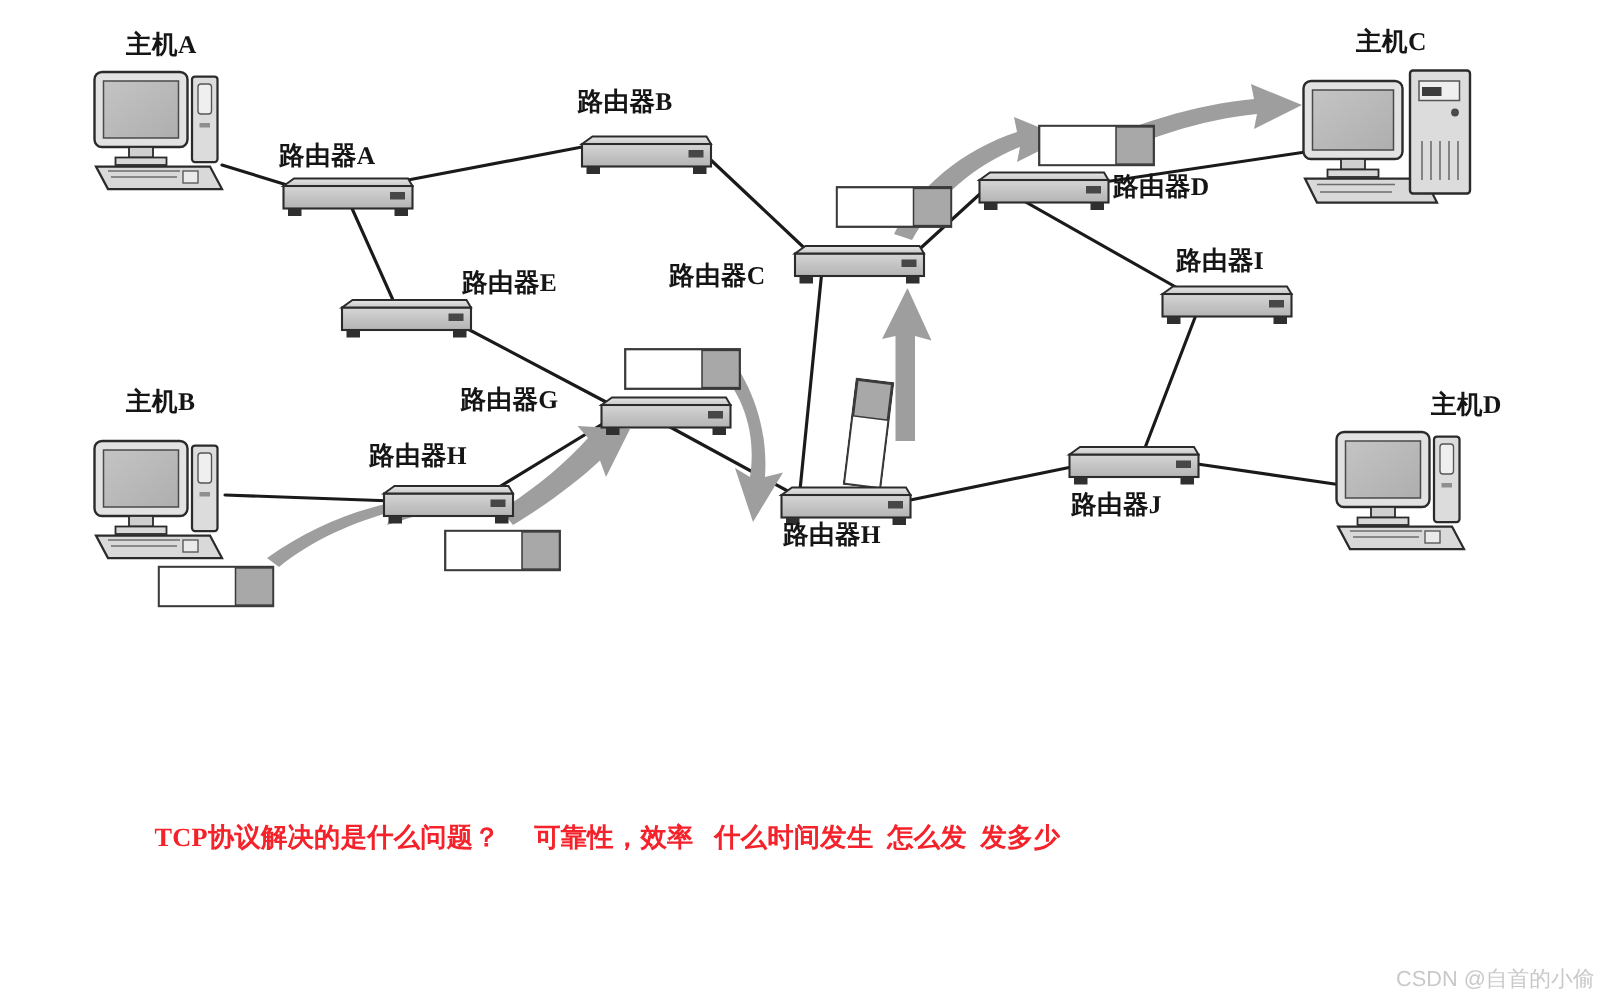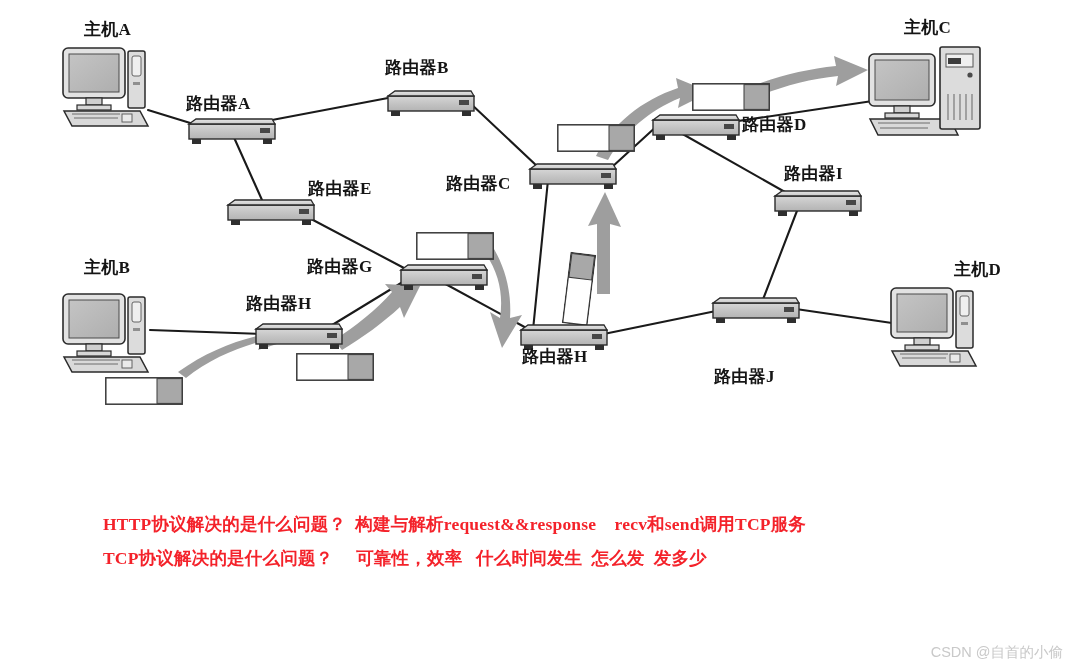--- a/index.html
+++ b/index.html
@@ -189,20 +189,19 @@
 
   <div class="node-label" style="left:186px; top:92px;">路由器A</div>
   <div class="node-label" style="left:385px; top:56px;">路由器B</div>
   <div class="node-label" style="left:446px; top:172px;">路由器C</div>
   <div class="node-label" style="left:742px; top:113px;">路由器D</div>
   <div class="node-label" style="left:264px; top:177px;margin-left:44px;">路由器E</div>
   <div class="node-label" style="left:246px; top:292px;">路由器H</div>
   <div class="node-label" style="left:307px; top:255px;">路由器G</div>
   <div class="node-label" style="left:522px; top:345px;text-align:right;">路由器H</div>
   <div class="node-label" style="left:784px; top:162px;">路由器I</div>
-  <div class="node-label" style="left:714px; top:325px;margin-top:40px;">路由器J</div>
-
-  <div class="red-line" style="left:103px; top:512px;">HTTP协议解决的是什么问题？  构建与解析request&amp;&amp;response    recv和send调用TCP服务</div>
+  <div class="node-label" style="left:714px; top:325px;">路由器J</div>
+
   <div class="red-line" style="left:103px; top:546px;">TCP协议解决的是什么问题？     可靠性，效率   什么时间发生  怎么发  发多少</div>
 
   <div class="watermark">CSDN @自首的小偷</div>
 
 </div>
 
 </body></html>

